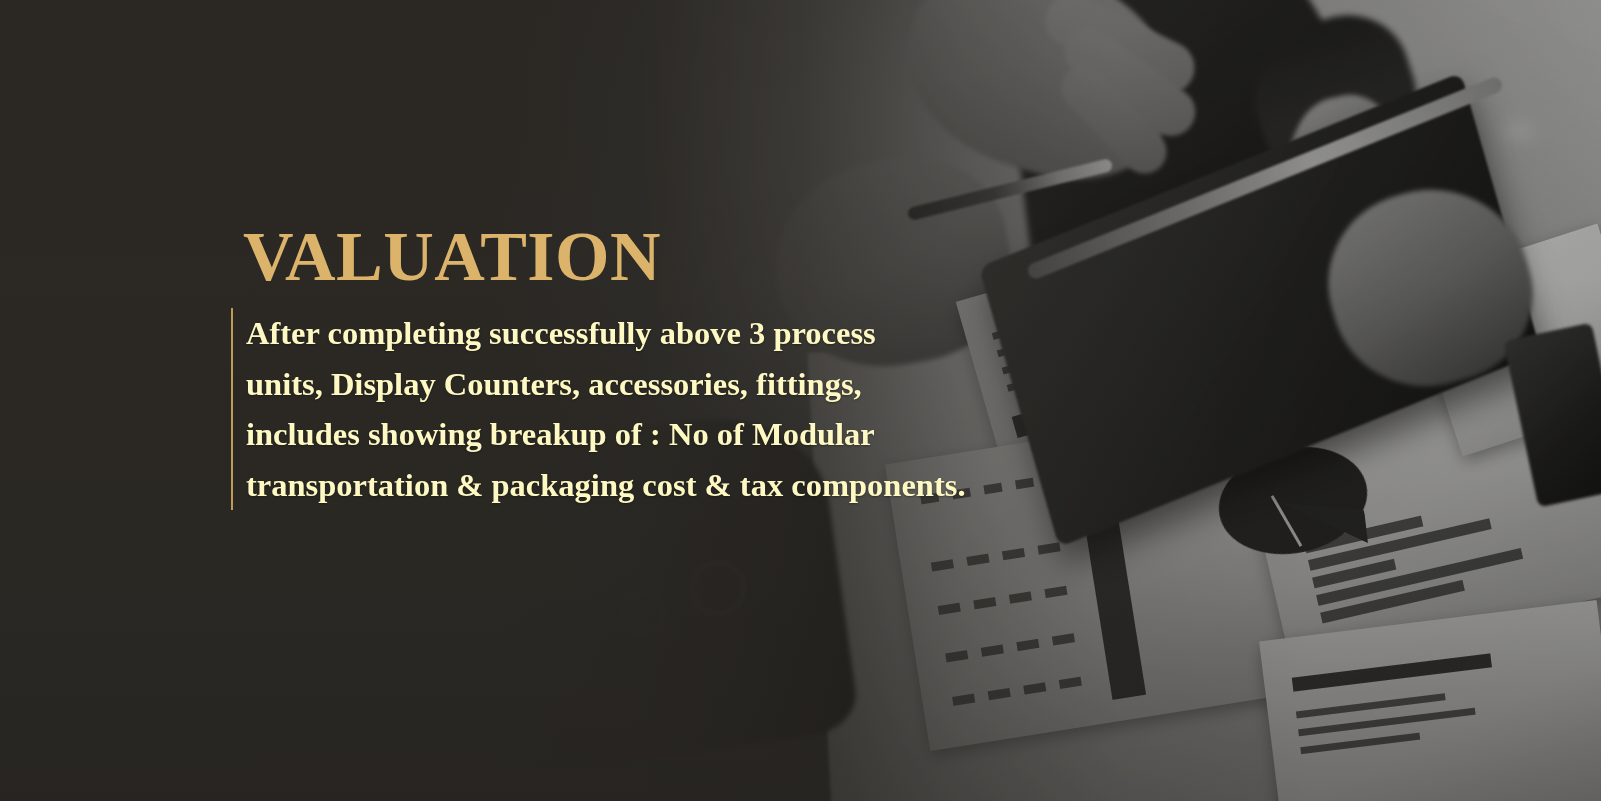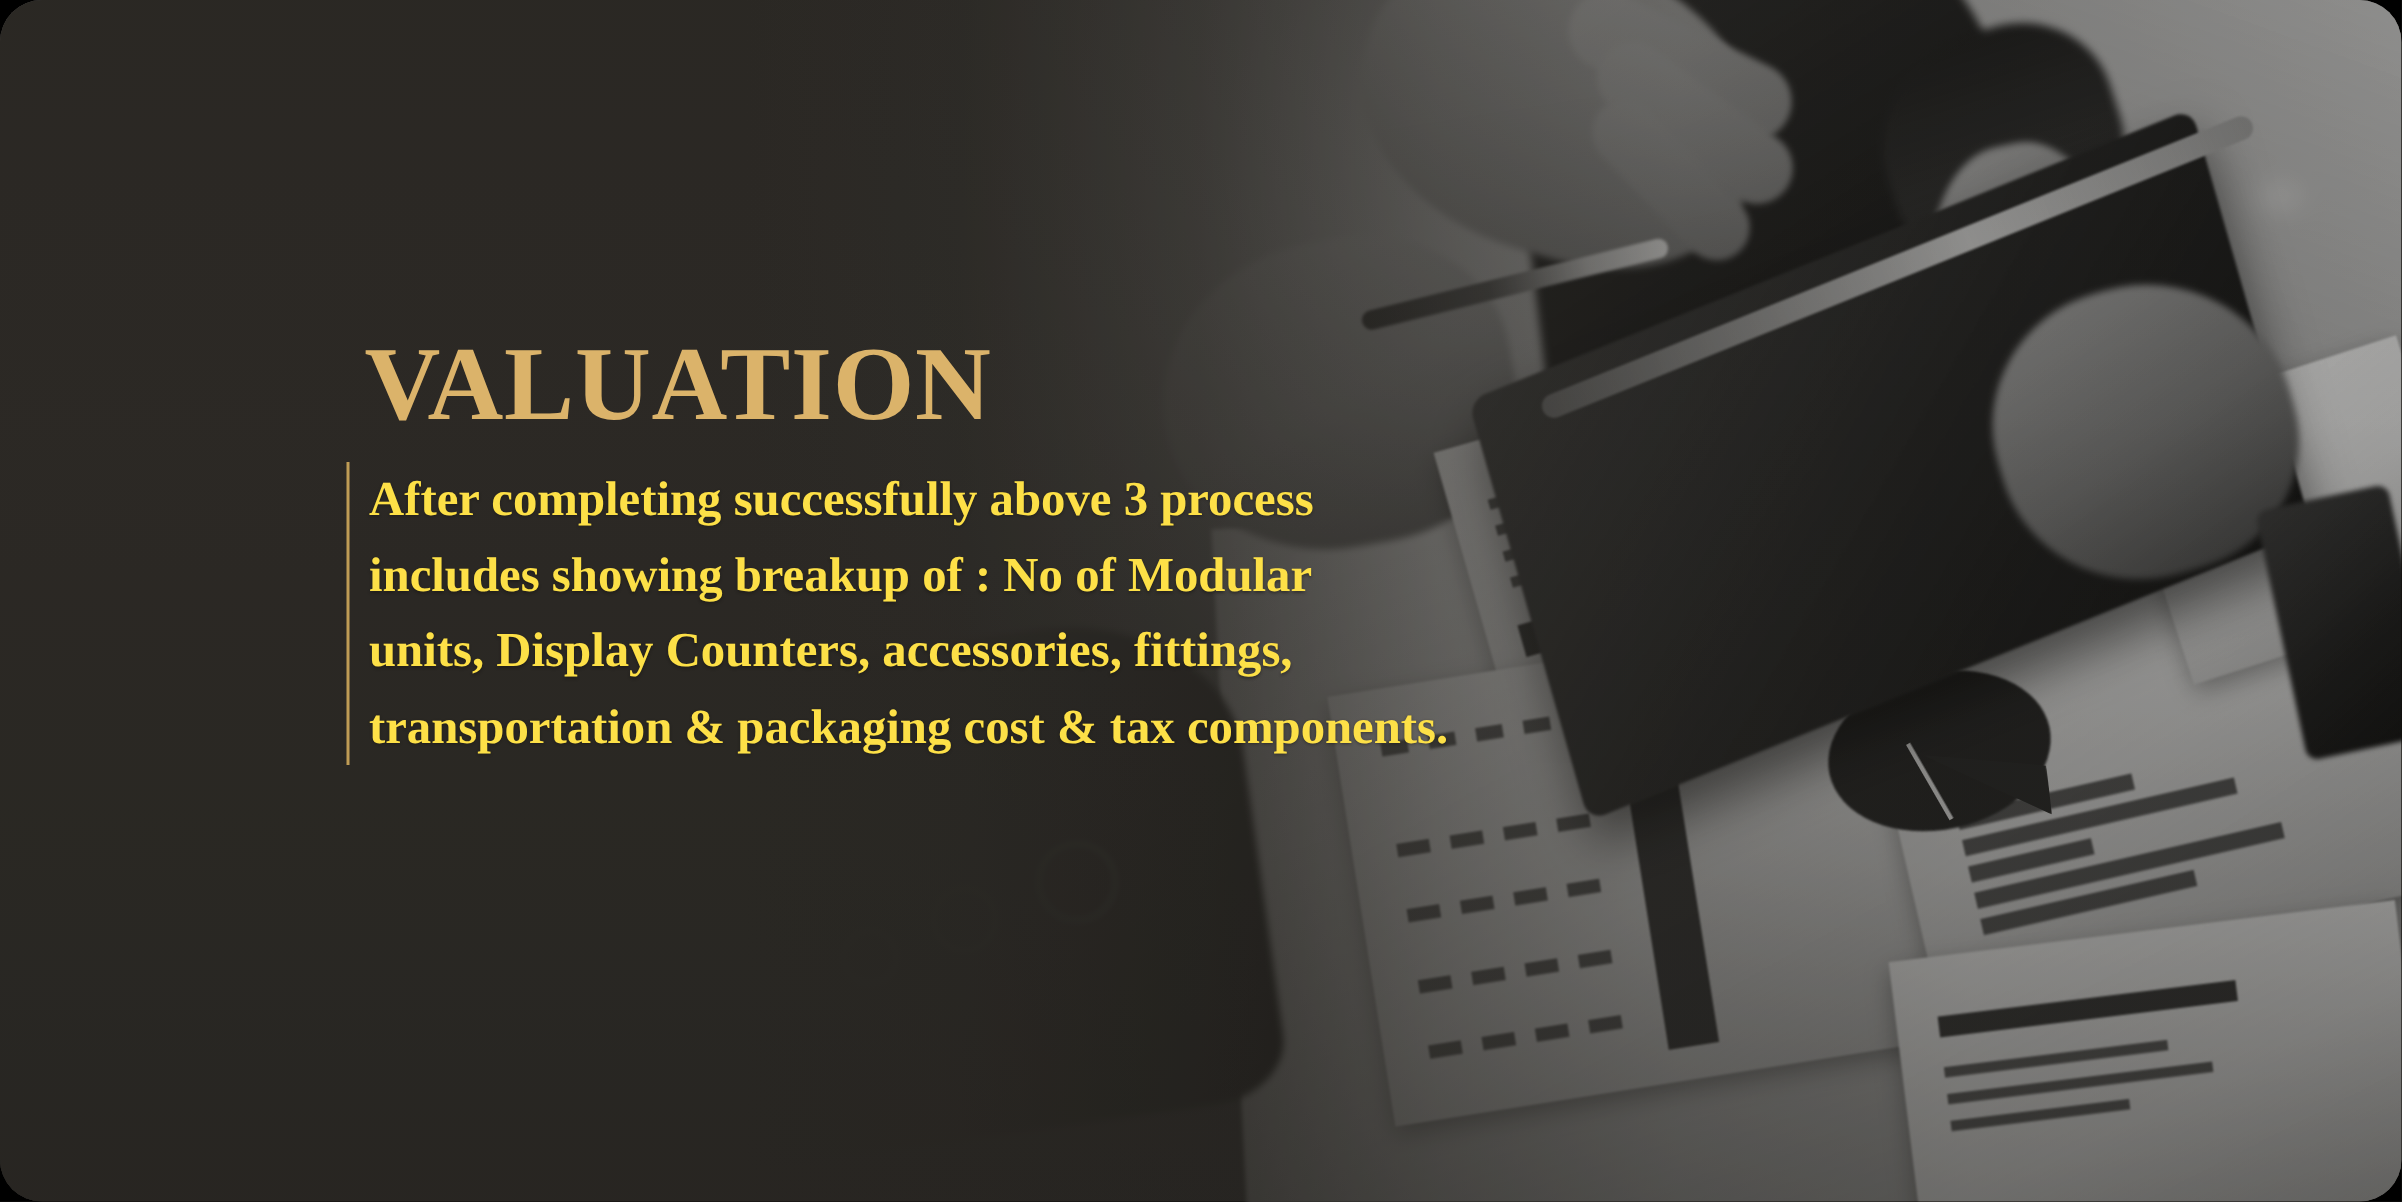--- a/index.html
+++ b/index.html
@@ -7,21 +7,20 @@
     padding: 0;
     background: #000;
   }
   #slide {
     position: relative;
     width: 1601px;
     height: 801px;
     overflow: hidden;
     background: #2d2a26;
     font-family: "Liberation Serif", "DejaVu Serif", serif;
-    border-radius: 28px;
   }
 
   
   .photo {
     position: absolute;
     inset: 0;
     filter: grayscale(100%) contrast(108%) brightness(96%);
   }
 
   
@@ -268,21 +267,21 @@
     left: 231px;
     top: 308px;
     padding-left: 13px;
     border-left: 2px solid #bf9c55;
   }
   .body-line {
     margin: 0;
     font-size: 32.5px;
     line-height: 50.5px;
     font-weight: bold;
-    color: #fde047;
+    color: #fef9c3;
     white-space: pre;
     text-shadow: 0 1px 2px rgba(20,18,16,.45);
   }
 </style>
 </head>
 <body>
 
 <div id="slide">
 
   <div class="photo">
@@ -380,19 +379,19 @@
 
   <div class="veil-left"></div>
   <div class="veil-bottom"></div>
   <div class="veil-tone"></div>
 
   <div class="content">
     <h1 class="title">VALUATION</h1>
 
     <div class="body-block">
       <p class="body-line">After completing successfully above 3 process</p>
+      <p class="body-line">units, Display Counters, accessories, fittings,</p>
       <p class="body-line">includes showing breakup of : No of Modular</p>
-      <p class="body-line">units, Display Counters, accessories, fittings,</p>
       <p class="body-line">transportation &amp; packaging cost &amp; tax components.</p>
     </div>
   </div>
 
 </div>
 
 </body></html>

